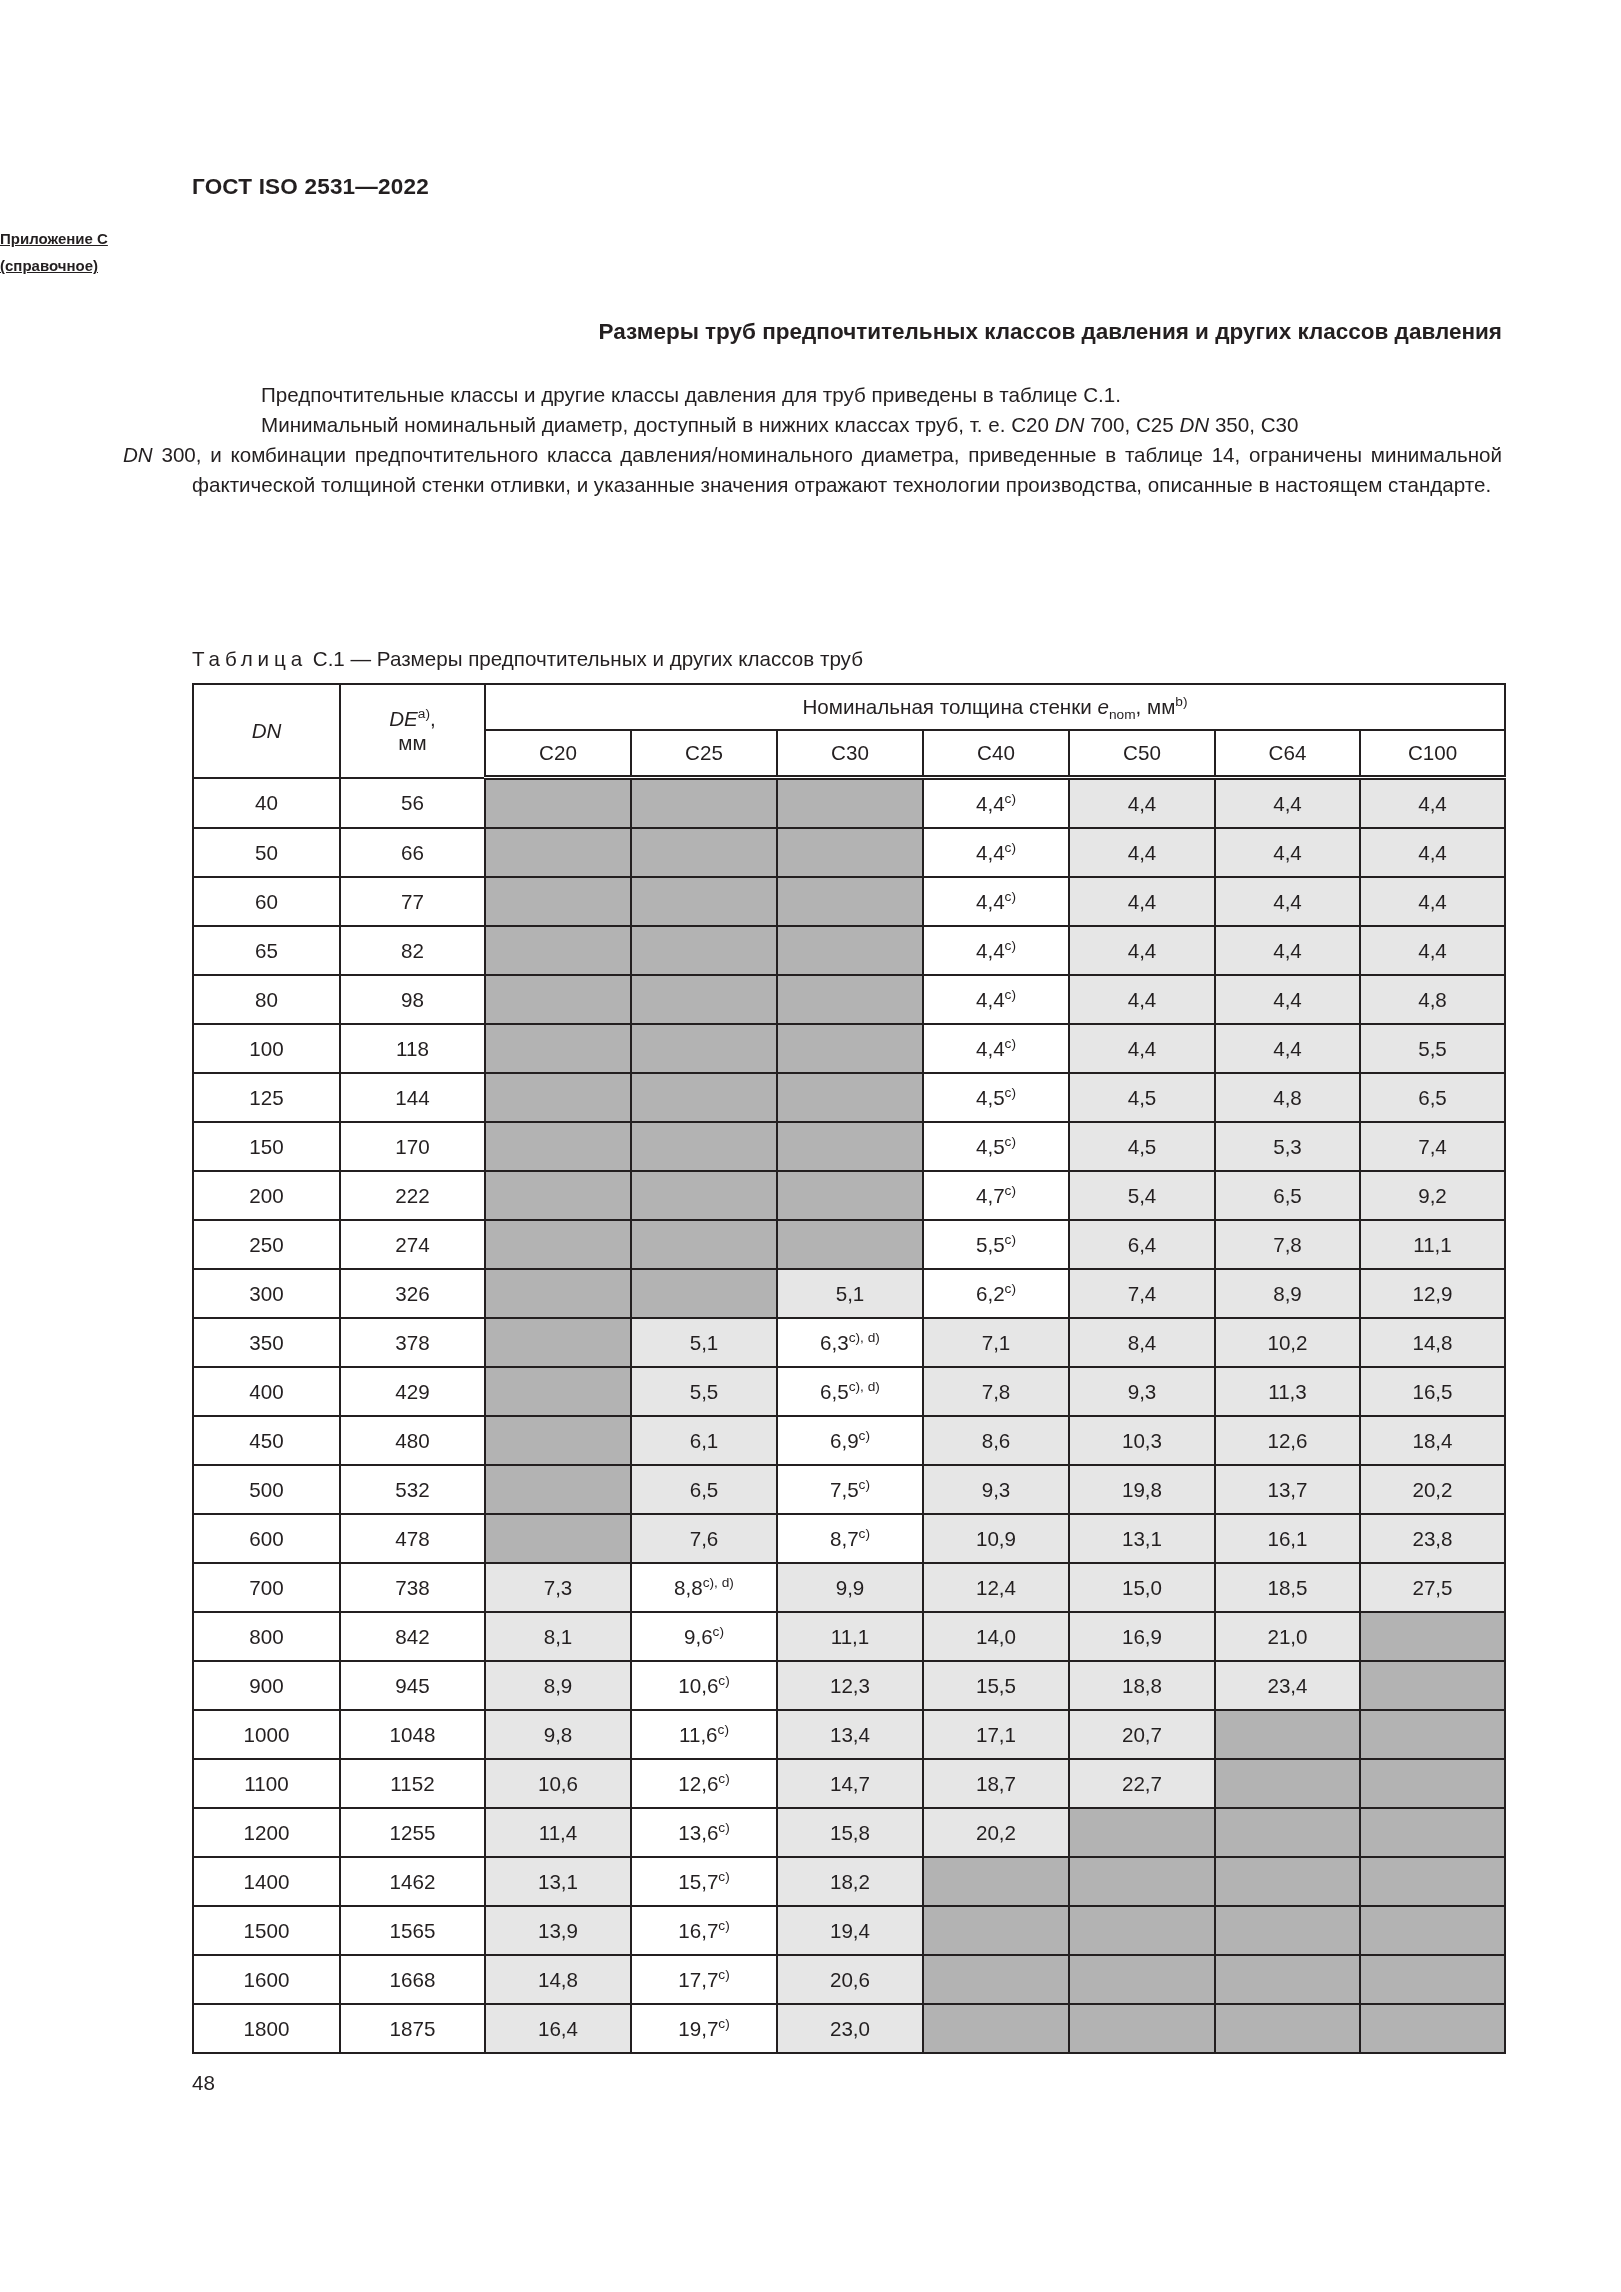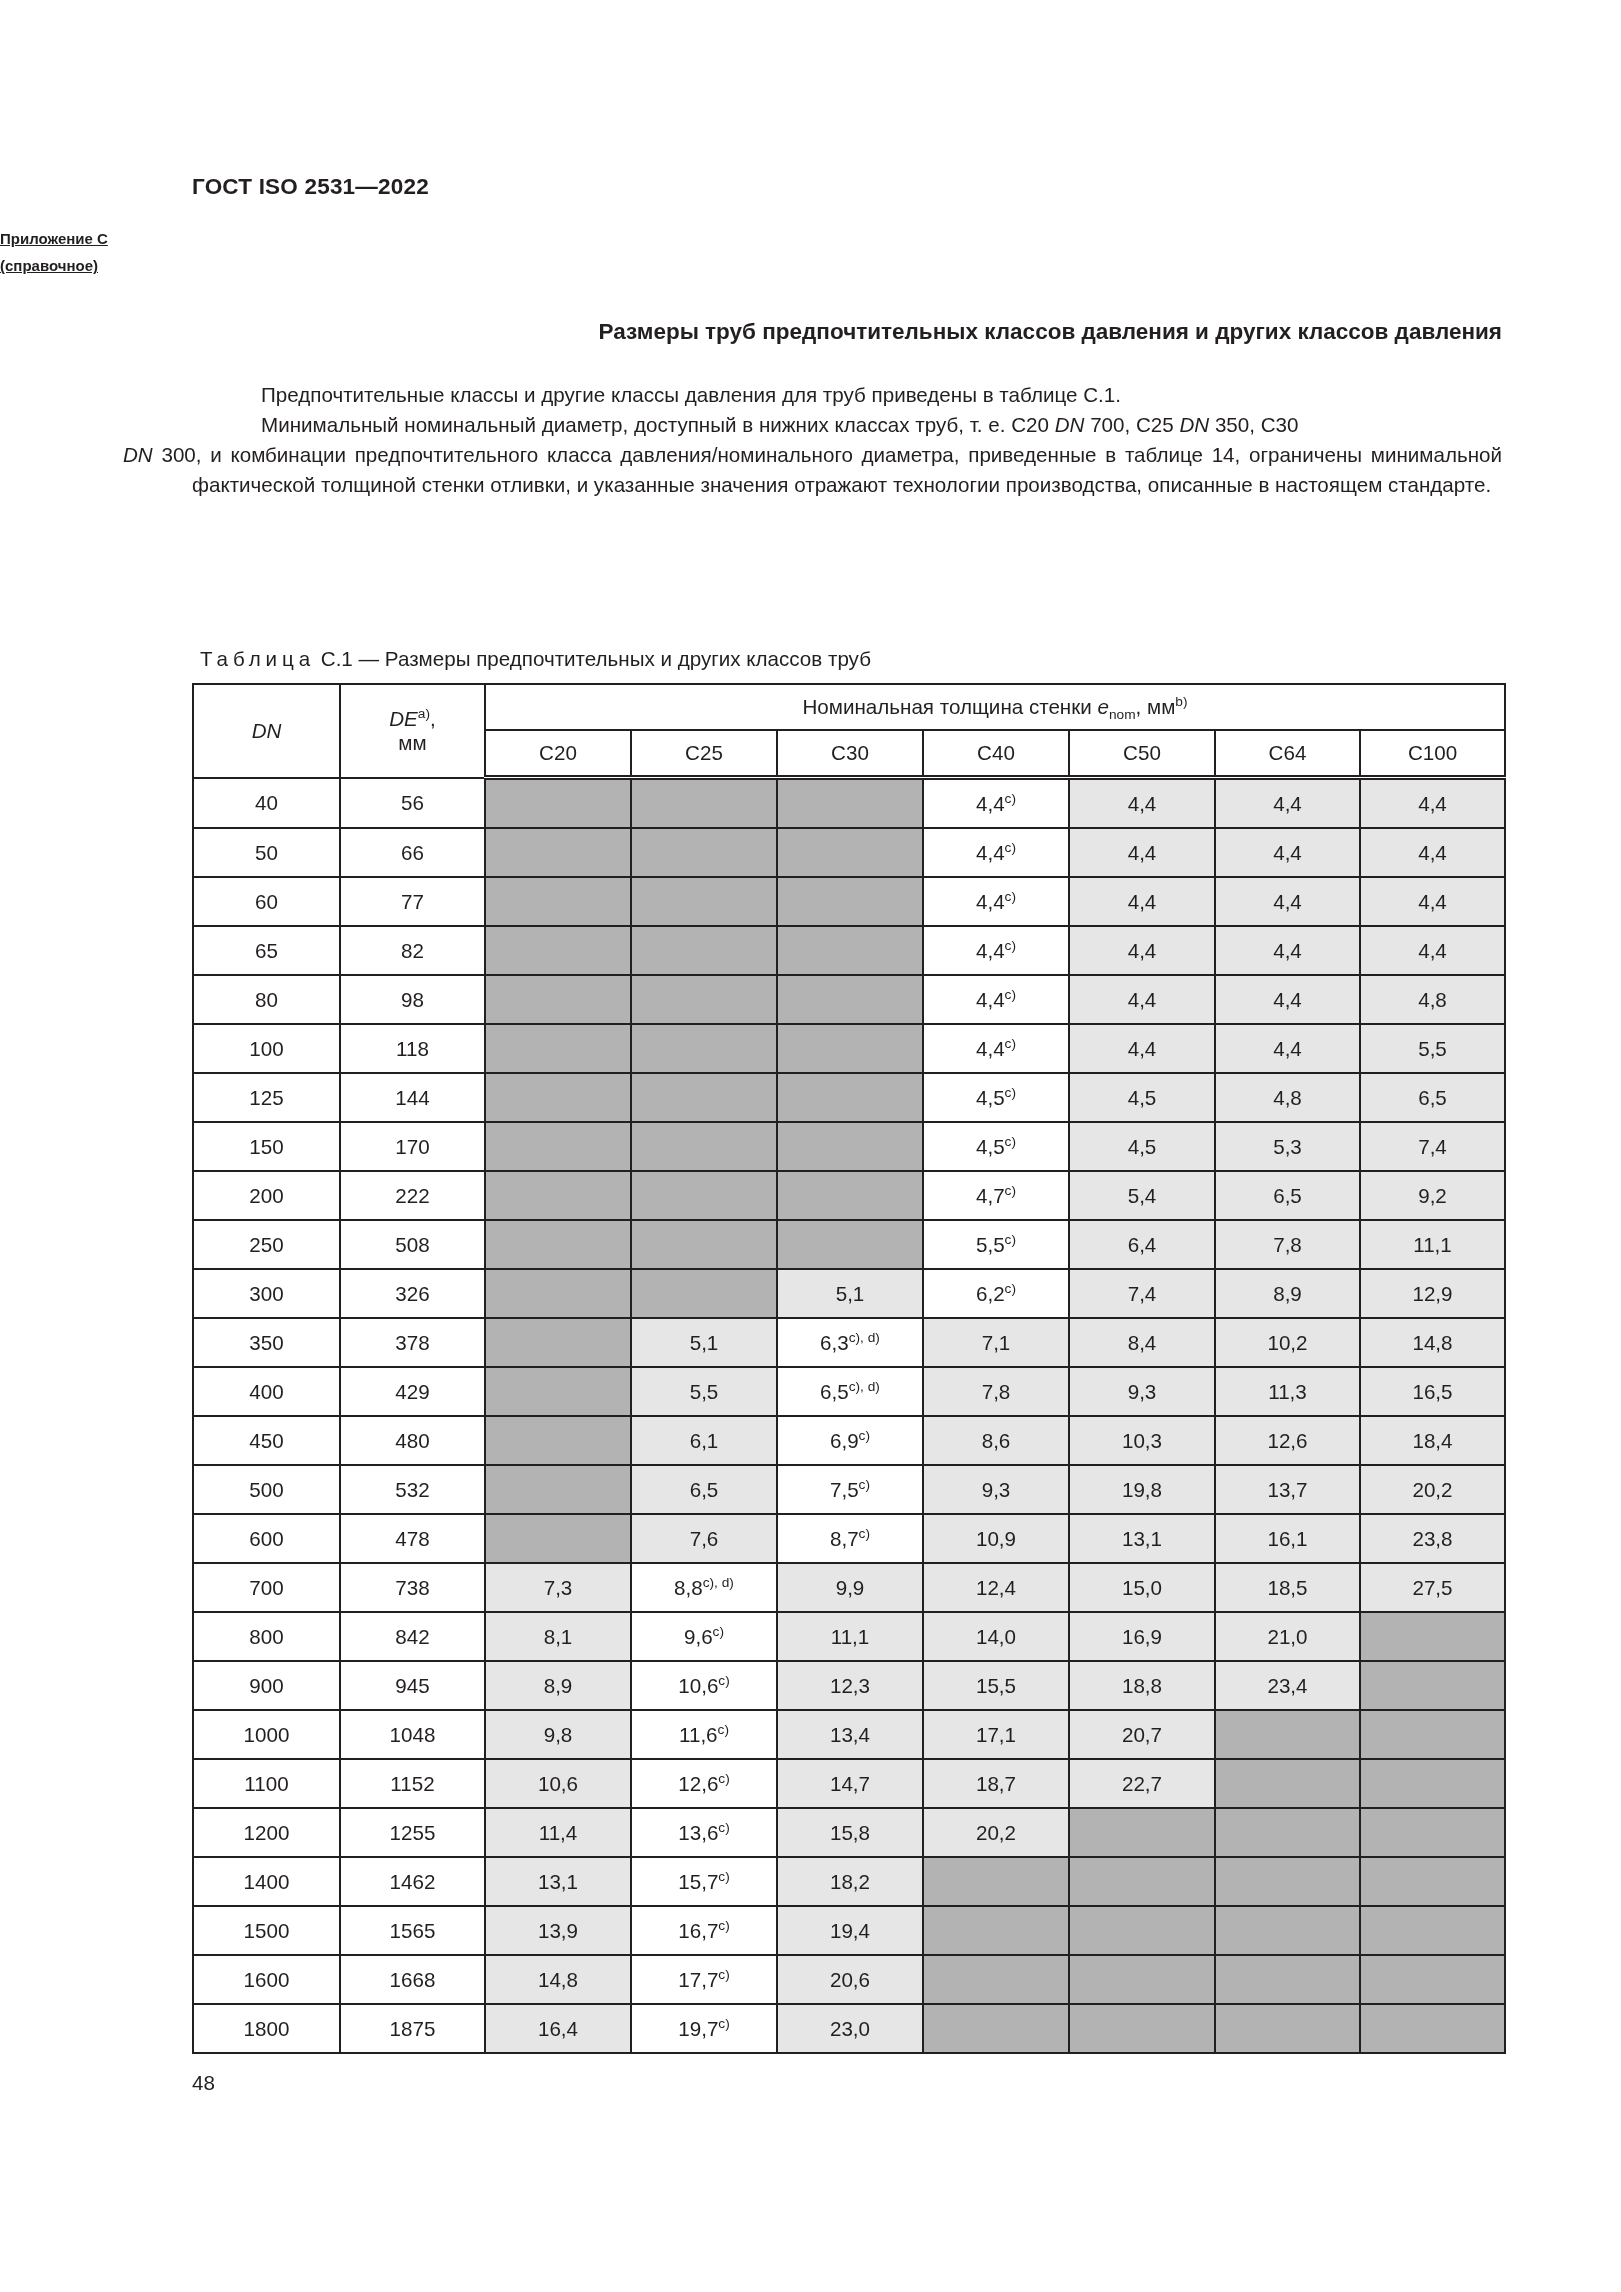--- a/index.html
+++ b/index.html
@@ -21,21 +21,21 @@
   }
   .body-text {
     position: absolute; left: 192px; width: 1310px; top: 380px;
     font-size: 20.6px; line-height: 30px; text-align: justify;
   }
   .body-text p { margin: 0; text-indent: 69px; }
   .body-text i { font-style: italic; }
   .table-caption {
     position: absolute; left: 192px; top: 647px; font-size: 20.6px;
   }
-  .table-caption .spaced { letter-spacing: 4.9px; margin-left: 8px; }
+  .table-caption .spaced { letter-spacing: 4.9px; }
   table.data {
     position: absolute; left: 192px; top: 683px;
     width: 1310px; border-collapse: collapse; table-layout: fixed;
     font-size: 20.6px;
   }
   table.data td, table.data th {
     border: 2px solid #231f20; text-align: center; vertical-align: middle;
     padding: 0; font-weight: normal;
   }
   table.data thead th { background: #ffffff; }
@@ -194,21 +194,21 @@
         <td class="c-dark"></td>
         <td class="c-dark"></td>
         <td class="c-dark"></td>
         <td class="c-white"><span>4,7</span><sup>c)</sup></td>
         <td class="c-light"><span>5,4</span></td>
         <td class="c-light"><span>6,5</span></td>
         <td class="c-light"><span>9,2</span></td>
       </tr>
       <tr>
         <td class="c-white">250</td>
-        <td class="c-white">508</td>
+        <td class="c-white">274</td>
         <td class="c-dark"></td>
         <td class="c-dark"></td>
         <td class="c-dark"></td>
         <td class="c-white"><span>5,5</span><sup>c)</sup></td>
         <td class="c-light"><span>6,4</span></td>
         <td class="c-light"><span>7,8</span></td>
         <td class="c-light"><span>11,1</span></td>
       </tr>
       <tr>
         <td class="c-white">300</td>

